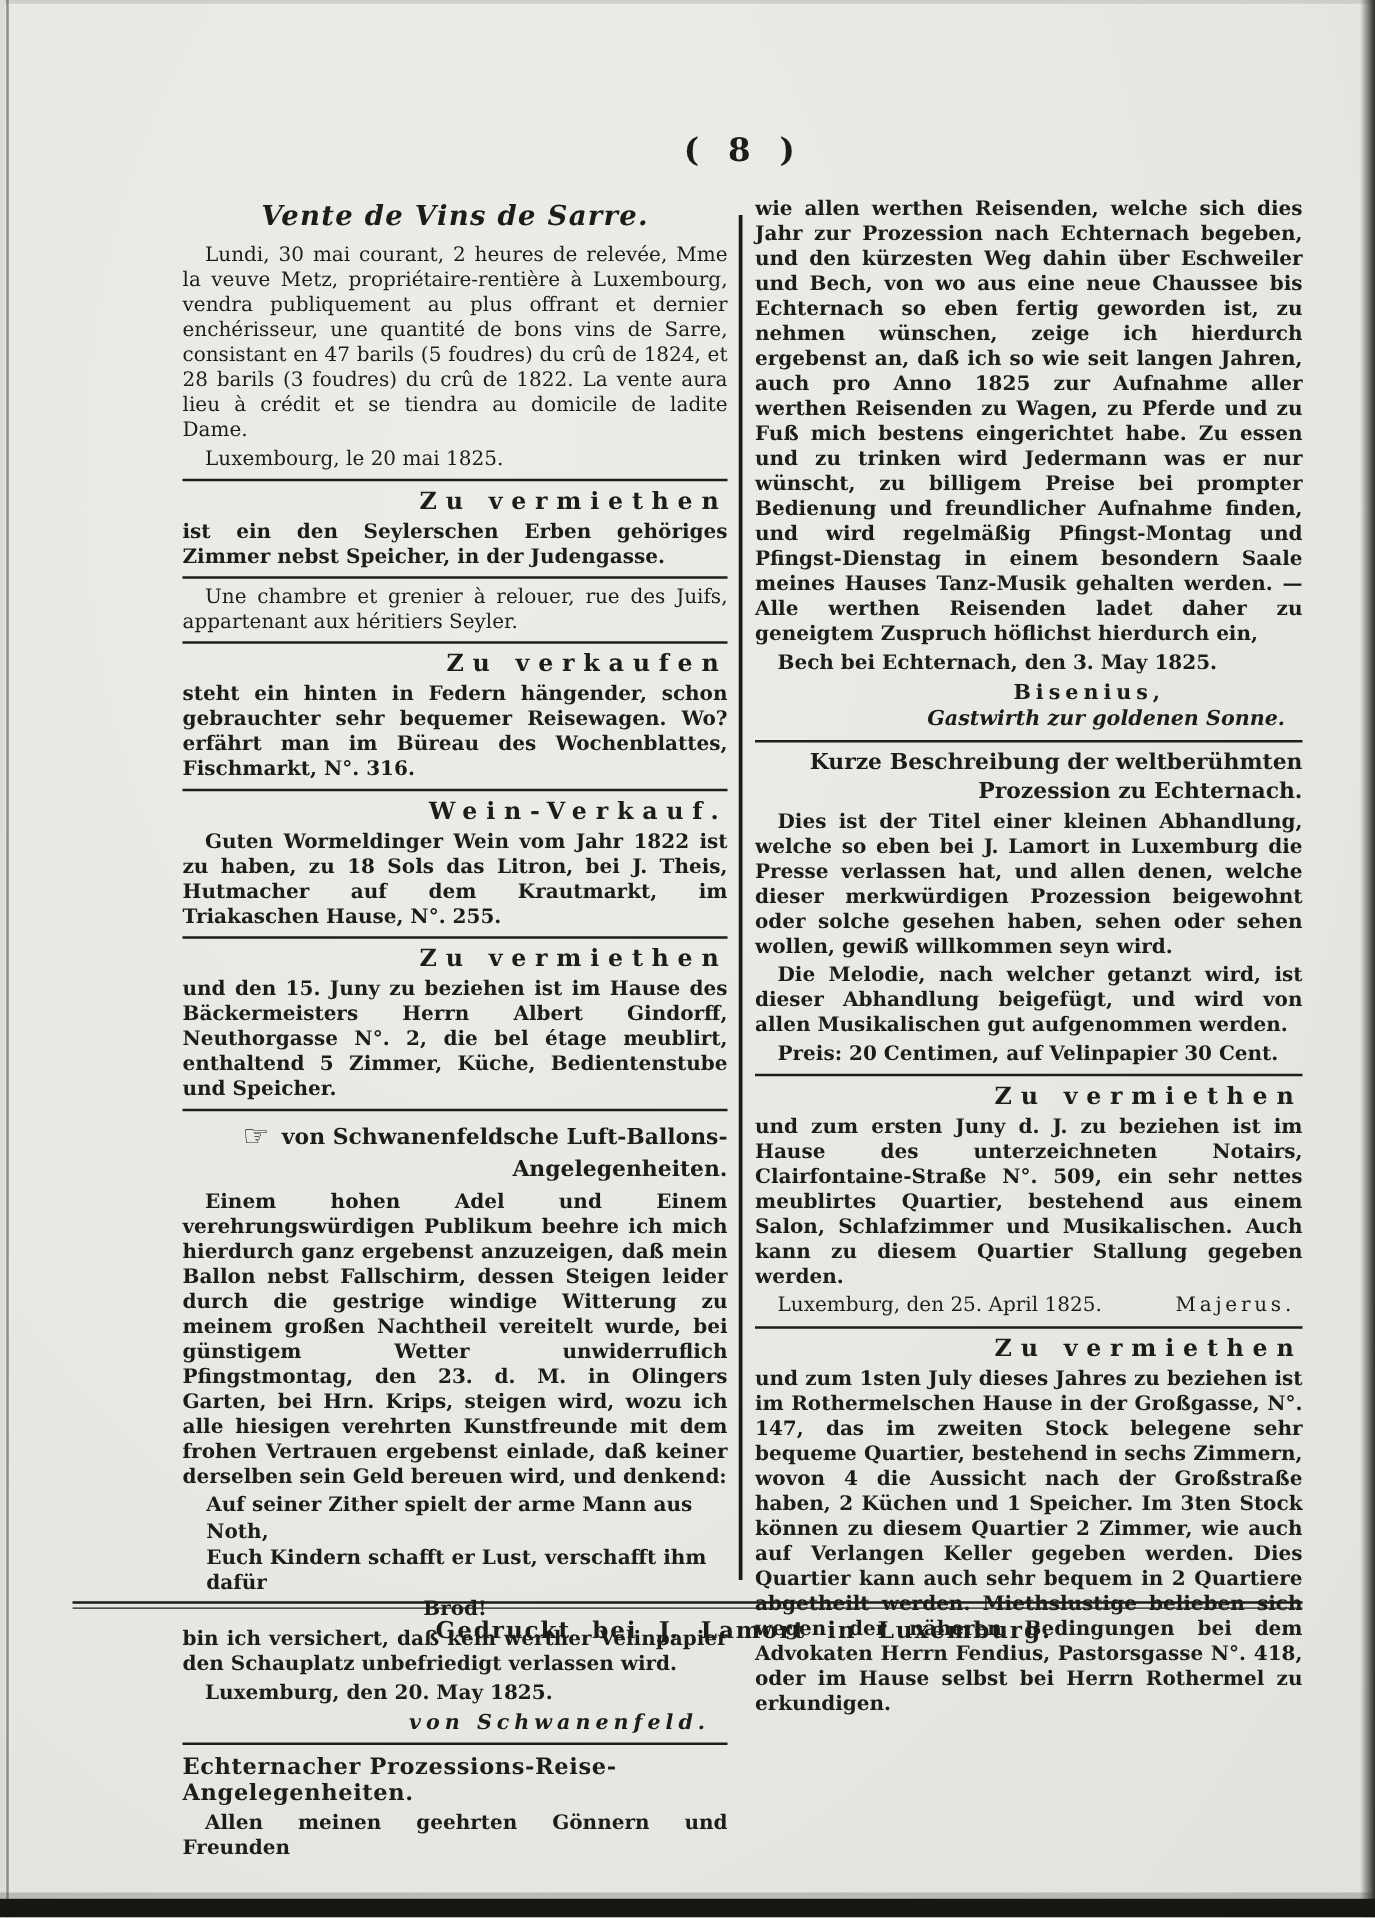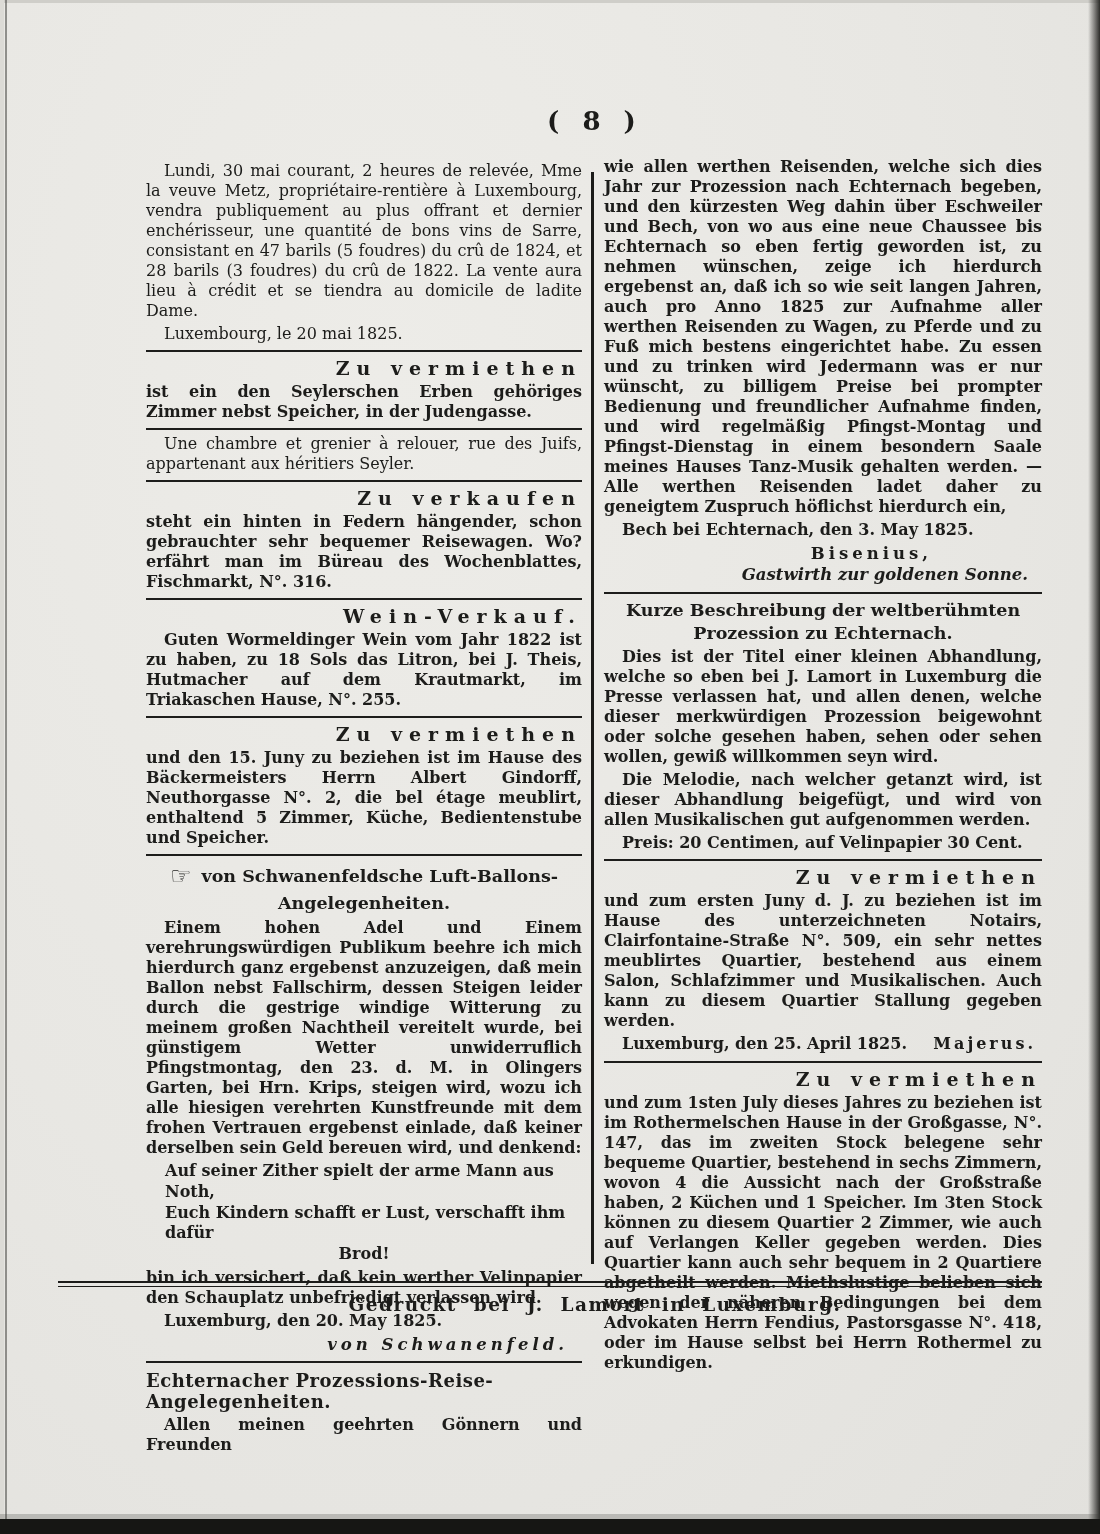--- a/index.html
+++ b/index.html
@@ -33,30 +33,30 @@
   .col-right{left:604px;top:154px;width:438px;}
 
   .fraktur{font-weight:bold;}
   .antiqua{font-weight:normal;}
   .para{font-size:16px;line-height:1.25;text-align:justify;margin:3px 0;}
   .para.indent{text-indent:18px;}
   .title-italic{font-style:italic;font-weight:600;text-align:center;font-size:22px;
     letter-spacing:1px;margin:2px 0 8px;}
   .header-spaced{text-align:right;font-weight:bold;font-size:19px;letter-spacing:7px;
     margin:5px 0 2px;}
-  .header-center{text-align:center;font-weight:bold;font-size:17.5px;line-height:1.3;margin:5px 0 3px;}
+  .header-center{text-align:right;font-weight:bold;font-size:17.5px;line-height:1.3;margin:5px 0 3px;}
   .header-left{font-weight:bold;font-size:18px;margin:7px 0 2px;letter-spacing:.5px;}
   .rule{border:none;border-top:2.5px solid #1d1d1b;margin:6px 0 4px;}
   .verse-line{font-size:16px;line-height:1.3;margin-left:19px;font-weight:bold;}
   .verse-line.center{text-align:center;margin-left:0;}
   .sig{font-size:16.5px;line-height:1.3;font-weight:bold;}
   .sig.right{text-align:right;padding-right:14px;font-style:italic;}
   .sig.center-right{text-align:right;padding-right:110px;}
   .sig.spaced{letter-spacing:4px;text-align:right;}
-  .date-sig{display:flex;justify-content:space-between;font-size:16px;font-weight:bold;line-height:1.3;}
+  .date-sig{display:flex;justify-content:space-between;font-size:16px;font-weight:normal;line-height:1.3;}
   .date-sig .left{text-indent:18px;}
   .date-sig .right{letter-spacing:3px;padding-right:6px;}
   .manicule{font-weight:normal;font-size:24px;vertical-align:-2px;margin-right:10px;letter-spacing:0;}
 
   .footer-rule{position:absolute;left:58px;right:58px;top:1281px;height:3px;
     border-top:2px solid #1c1c1a;border-bottom:1px solid #1c1c1a;}
   .footer-text{position:absolute;top:1294px;left:145px;width:900px;text-align:center;
     font-weight:bold;font-size:18.5px;word-spacing:9px;letter-spacing:1.5px;}
 </style>
 </head>
@@ -67,20 +67,21 @@
   <div class="edge-left-outer"></div>
   <div class="edge-left"></div>
   <div class="edge-right"></div>
   <div class="edge-bottom-soft"></div>
   <div class="edge-bottom"></div>
 
   <div class="page-number">( 8 )</div>
   <div class="col-divider"></div>
 
   <div class="col col-left" id="col-left">
+      <div class="title-italic antiqua">Vente de Vins de Sarre.</div>
       <p class="para antiqua indent">Lundi, 30 mai courant, 2 heures de relevée, Mme la veuve Metz, propriétaire-rentière à Luxembourg, vendra publiquement au plus offrant et dernier enchérisseur, une quantité de bons vins de Sarre, consistant en 47 barils (5 foudres) du crû de 1824, et 28 barils (3 foudres) du crû de 1822. La vente aura lieu à crédit et se tiendra au domicile de ladite Dame.</p>
       <p class="para antiqua indent">Luxembourg, le 20 mai 1825.</p>
       <hr class="rule">
       <div class="header-spaced fraktur">Zu vermiethen</div>
       <p class="para fraktur">ist ein den Seylerschen Erben gehöriges Zimmer nebst Speicher, in der Judengasse.</p>
       <hr class="rule">
       <p class="para antiqua indent">Une chambre et grenier à relouer, rue des Juifs, appartenant aux héritiers Seyler.</p>
       <hr class="rule">
       <div class="header-spaced fraktur">Zu verkaufen</div>
       <p class="para fraktur">steht ein hinten in Federn hängender, schon gebrauchter sehr bequemer Reisewagen. Wo? erfährt man im Büreau des Wochenblattes, Fischmarkt, N°. 316.</p>

